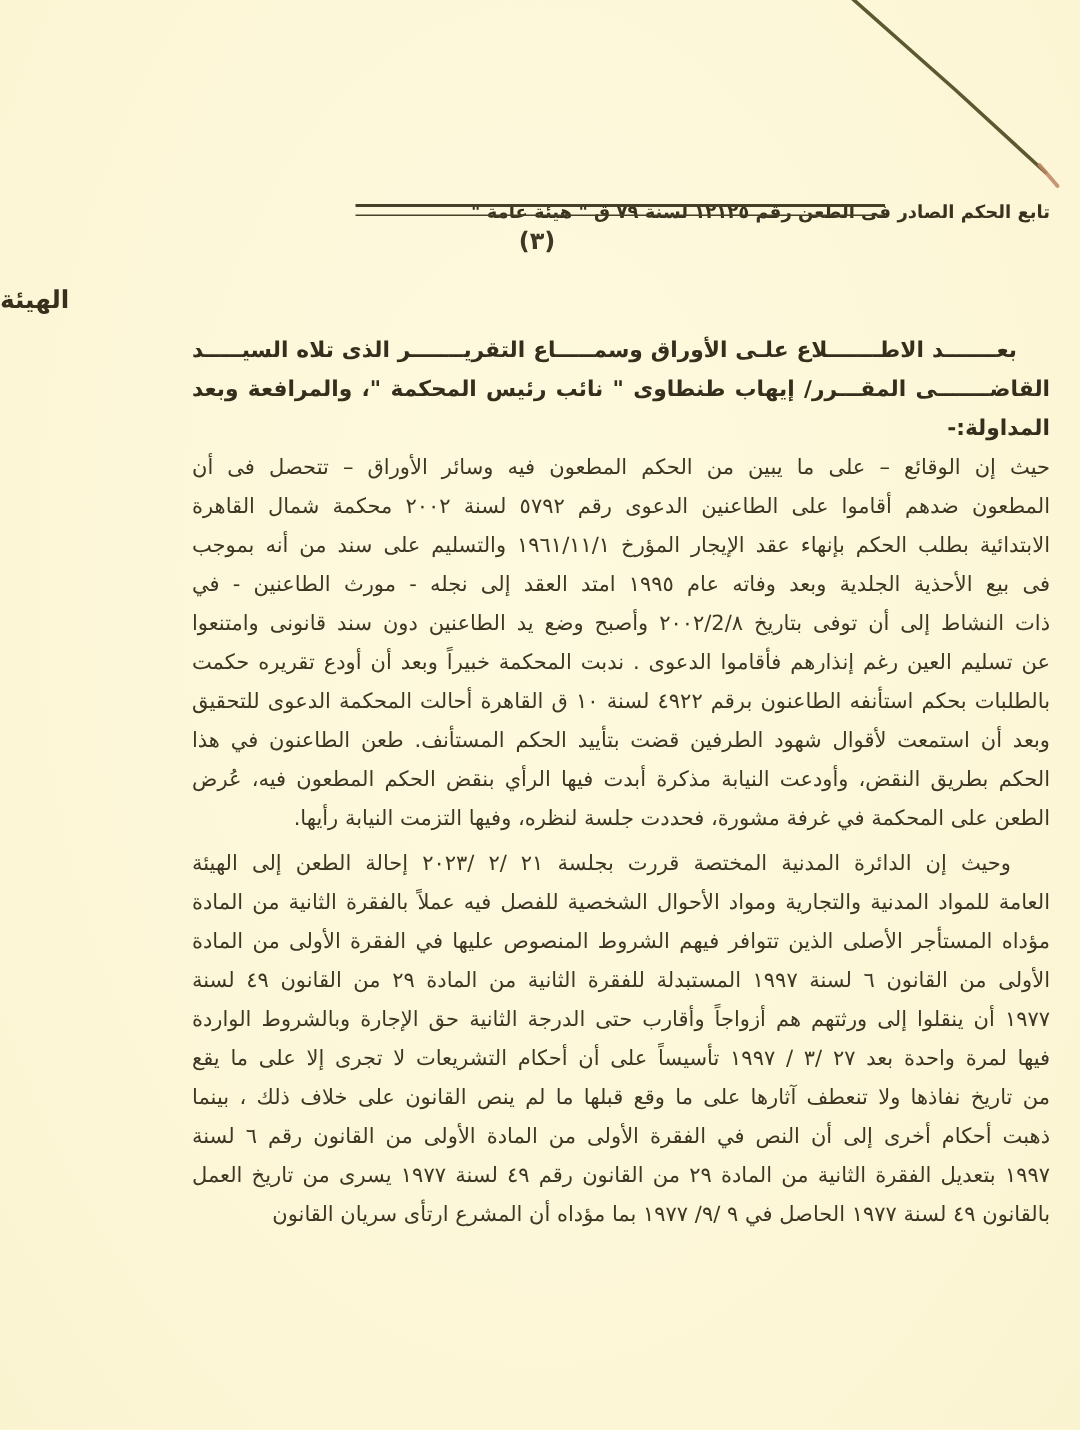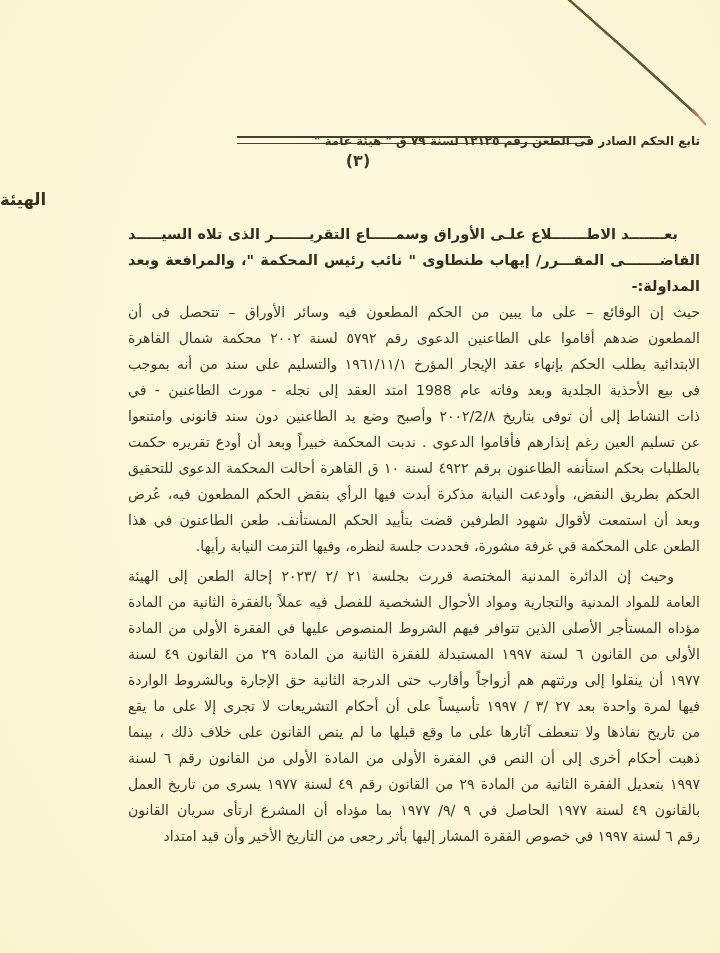--- a/index.html
+++ b/index.html
@@ -103,38 +103,37 @@
 
     <div class="pline">بعـــــــد الاطـــــــلاع علـى الأوراق وسمـــــاع التقريـــــــر الذى تلاه السيـــــد</div>
         <div class="pline">القاضـــــــى المقـــرر/ إيهاب طنطاوى " نائب رئيس المحكمة "، والمرافعة وبعد المداولة:-</div>
       </div>
 
     <div class="para body-para facts">
 
     <div class="pline">حيث إن الوقائع – على ما يبين من الحكم المطعون فيه وسائر الأوراق – تتحصل فى أن</div>
         <div class="pline">المطعون ضدهم أقاموا على الطاعنين الدعوى رقم ٥٧٩٢ لسنة ٢٠٠٢ محكمة شمال القاهرة</div>
         <div class="pline">الابتدائية بطلب الحكم بإنهاء عقد الإيجار المؤرخ ١٩٦١/١١/١ والتسليم على سند من أنه بموجب</div>
-        <div class="pline">فى بيع الأحذية الجلدية وبعد وفاته عام 1988 امتد العقد إلى نجله - مورث الطاعنين - في</div>
+        <div class="pline">فى بيع الأحذية الجلدية وبعد وفاته عام ١٩٩٥ امتد العقد إلى نجله - مورث الطاعنين - في</div>
         <div class="pline">ذات النشاط إلى أن توفى بتاريخ ٢٠٠٢/2/٨ وأصبح وضع يد الطاعنين دون سند قانونى وامتنعوا</div>
         <div class="pline">عن تسليم العين رغم إنذارهم فأقاموا الدعوى . ندبت المحكمة خبيراً وبعد أن أودع تقريره حكمت</div>
         <div class="pline">بالطلبات بحكم استأنفه الطاعنون برقم ٤٩٢٢ لسنة ١٠ ق القاهرة أحالت المحكمة الدعوى للتحقيق</div>
+        <div class="pline">وبعد أن استمعت لأقوال شهود الطرفين قضت بتأييد الحكم المستأنف. طعن الطاعنون في هذا</div>
         <div class="pline">الحكم بطريق النقض، وأودعت النيابة مذكرة أبدت فيها الرأي بنقض الحكم المطعون فيه، عُرض</div>
-        <div class="pline">وبعد أن استمعت لأقوال شهود الطرفين قضت بتأييد الحكم المستأنف. طعن الطاعنون في هذا</div>
         <div class="pline">الطعن على المحكمة في غرفة مشورة، فحددت جلسة لنظره، وفيها التزمت النيابة رأيها.</div>
       </div>
 
     <div class="para body-para referral">
 
     <div class="pline">وحيث إن الدائرة المدنية المختصة قررت بجلسة ٢١ /٢ /٢٠٢٣ إحالة الطعن إلى الهيئة</div>
         <div class="pline">العامة للمواد المدنية والتجارية ومواد الأحوال الشخصية للفصل فيه عملاً بالفقرة الثانية من المادة</div>
         <div class="pline">مؤداه المستأجر الأصلى الذين تتوافر فيهم الشروط المنصوص عليها في الفقرة الأولى من المادة</div>
         <div class="pline">الأولى من القانون ٦ لسنة ١٩٩٧ المستبدلة للفقرة الثانية من المادة ٢٩ من القانون ٤٩ لسنة</div>
         <div class="pline">١٩٧٧ أن ينقلوا إلى ورثتهم هم أزواجاً وأقارب حتى الدرجة الثانية حق الإجارة وبالشروط الواردة</div>
         <div class="pline">فيها لمرة واحدة بعد ٢٧ /٣ / ١٩٩٧ تأسيساً على أن أحكام التشريعات لا تجرى إلا على ما يقع</div>
         <div class="pline">من تاريخ نفاذها ولا تنعطف آثارها على ما وقع قبلها ما لم ينص القانون على خلاف ذلك ، بينما</div>
         <div class="pline">ذهبت أحكام أخرى إلى أن النص في الفقرة الأولى من المادة الأولى من القانون رقم ٦ لسنة</div>
         <div class="pline">١٩٩٧ بتعديل الفقرة الثانية من المادة ٢٩ من القانون رقم ٤٩ لسنة ١٩٧٧ يسرى من تاريخ العمل</div>
         <div class="pline">بالقانون ٤٩ لسنة ١٩٧٧ الحاصل في ٩ /٩/ ١٩٧٧ بما مؤداه أن المشرع ارتأى سريان القانون</div>
-        <div class="pline">رقم ٦ لسنة ١٩٩٧ في خصوص الفقرة المشار إليها بأثر رجعى من التاريخ الأخير وأن قيد امتداد</div>
       </div>
 
   </div>
 </div>
 
 </body></html>

